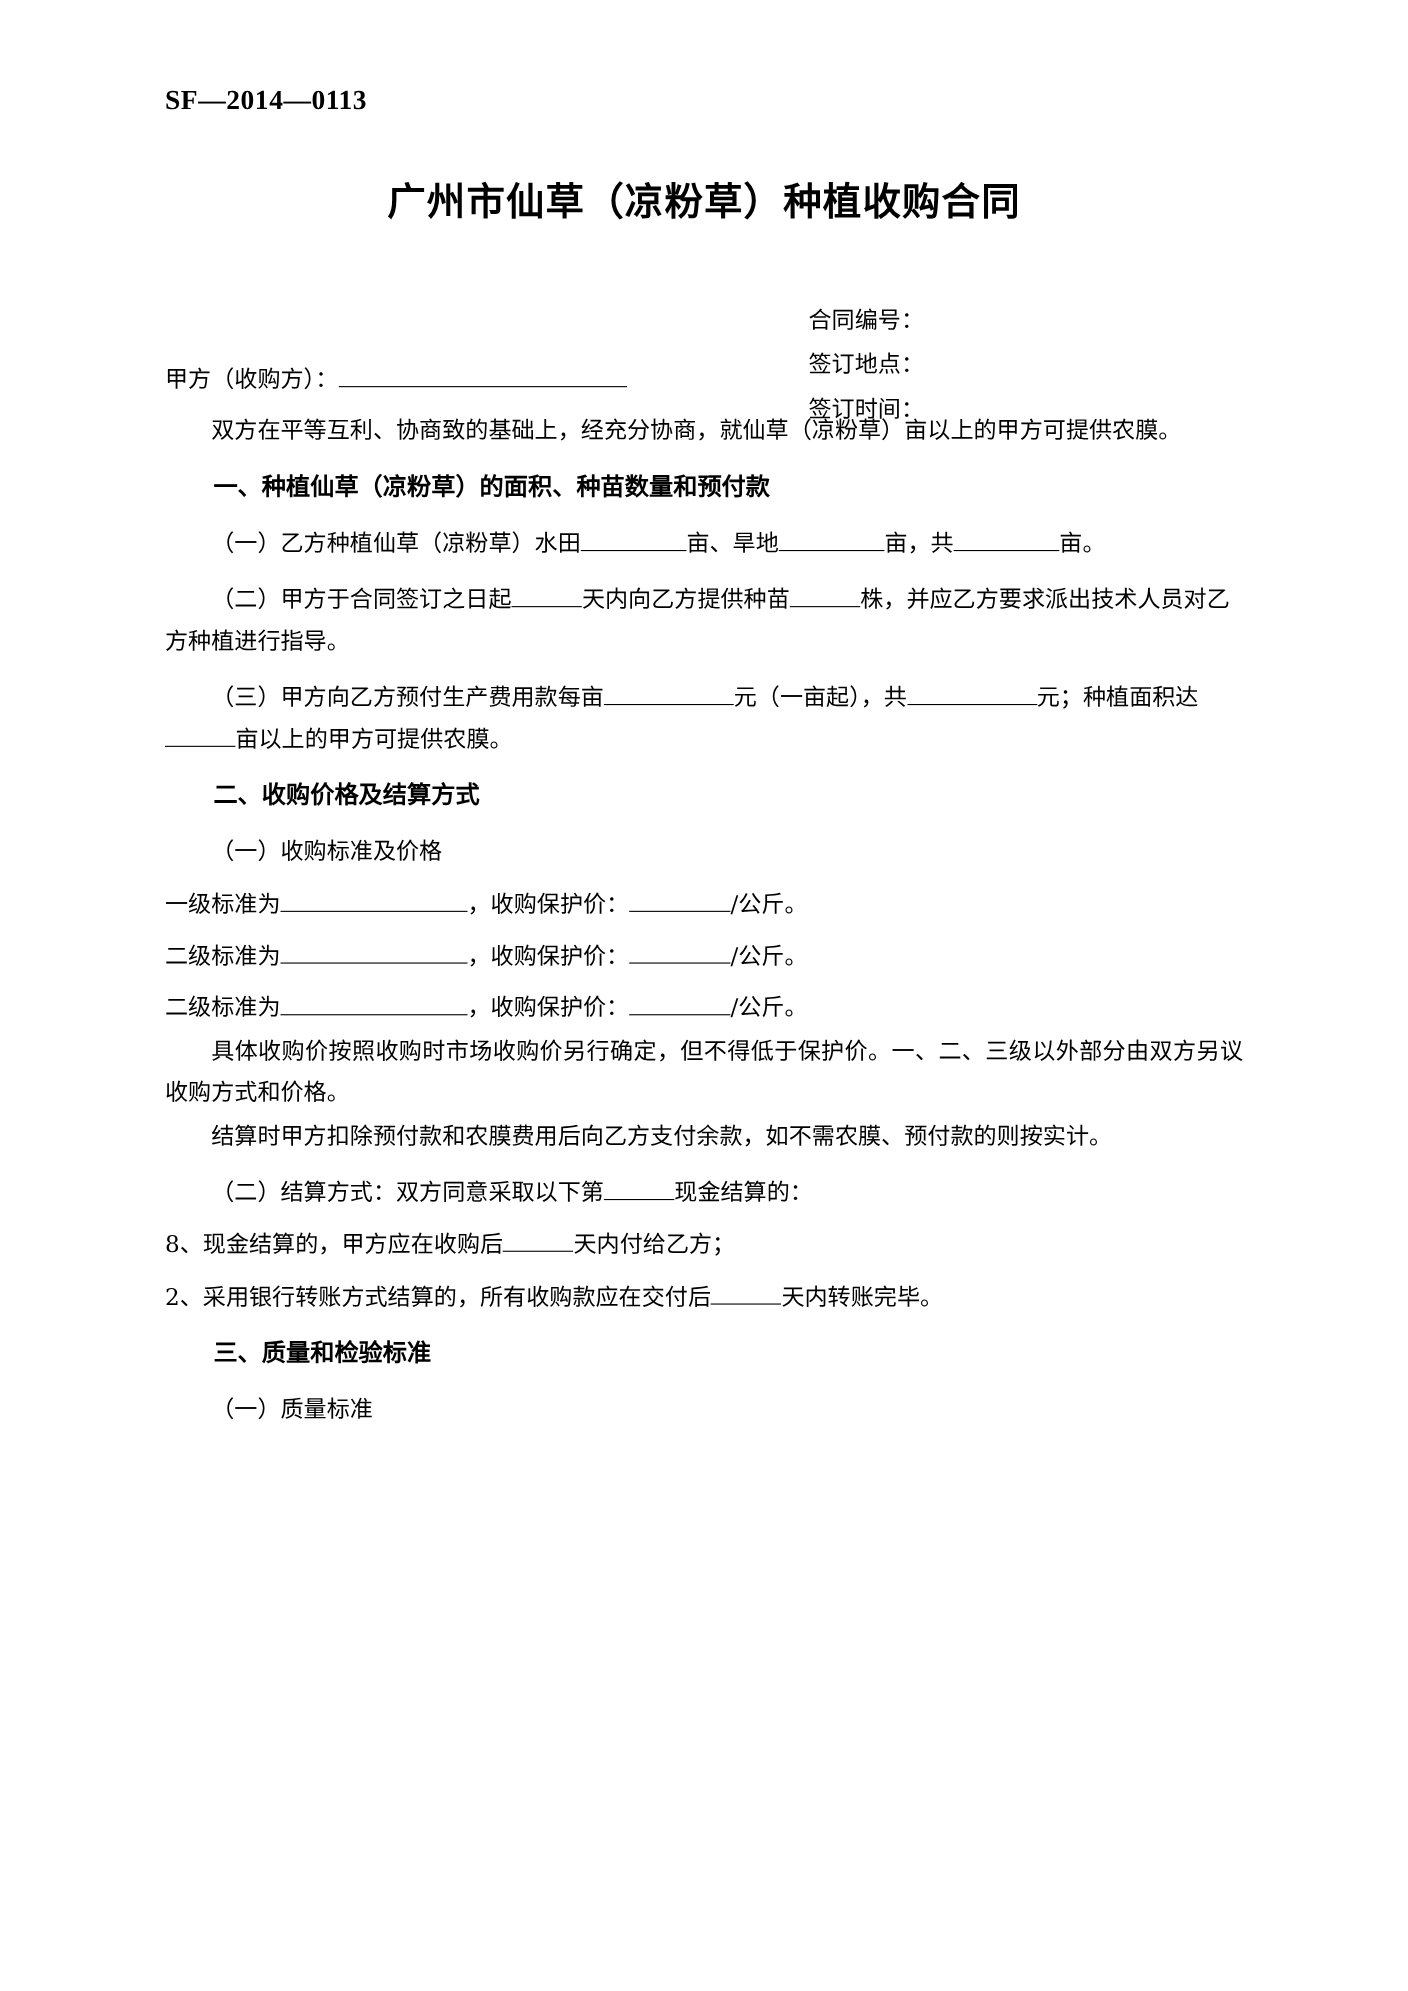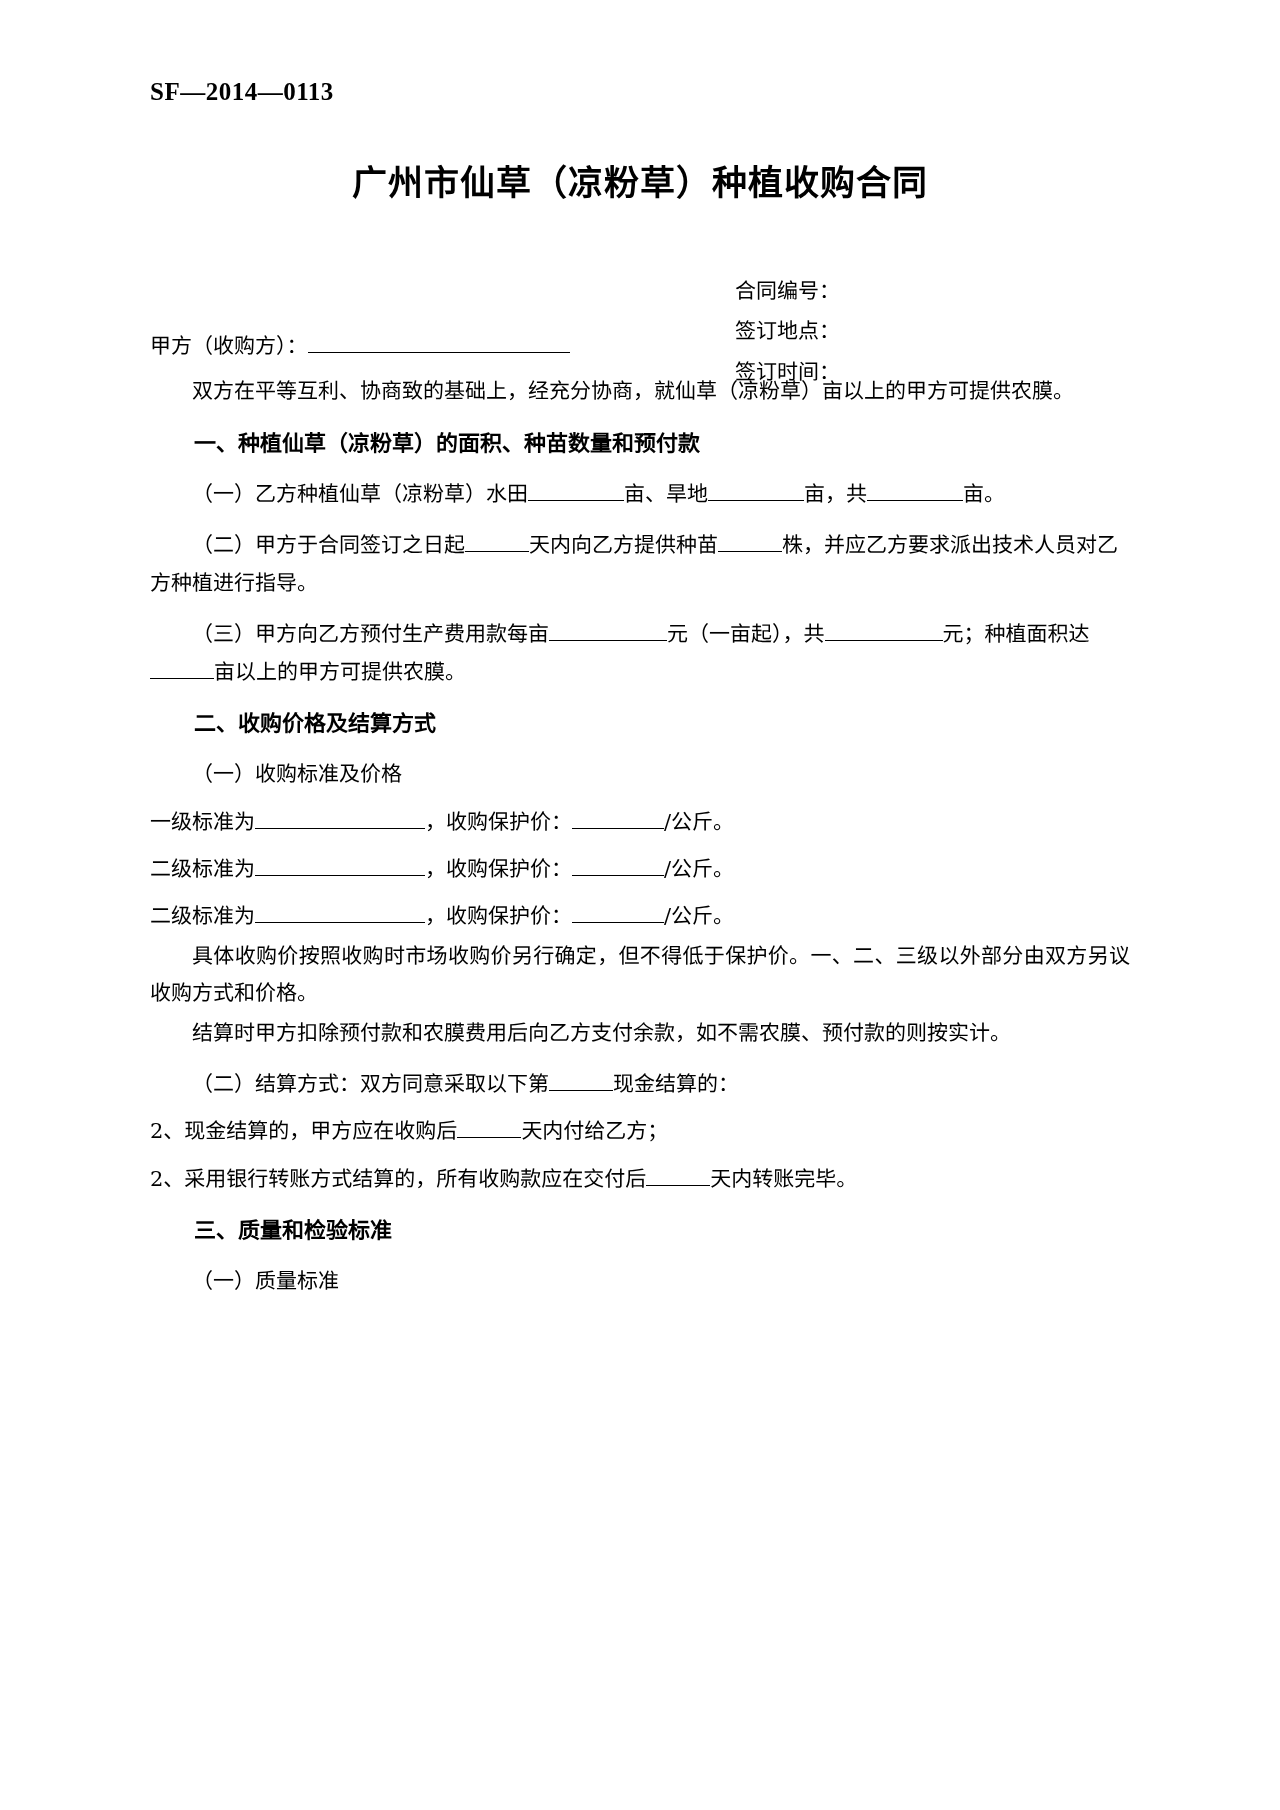--- a/index.html
+++ b/index.html
@@ -159,21 +159,21 @@
 
   <p class="body-text tight">具体收购价按照收购时市场收购价另行确定，但不得低于保护价。一、二、三级以外部分由双方另议收购方式和价格。</p>
 
   <p class="body-text tight">结算时甲方扣除预付款和农膜费用后向乙方支付余款，如不需农膜、预付款的则按实计。</p>
 
   <p class="sub">
     <span>（二）结算方式：双方同意采取以下第</span><span class="blank b-sm"></span><span>现金结算的：</span>
   </p>
 
   <p class="flat">
-    <span>2、现金结算的，甲方应在收购后</span><span class="blank b-sm"></span><span>天内付给乙方；</span>
+    <span>8、现金结算的，甲方应在收购后</span><span class="blank b-sm"></span><span>天内付给乙方；</span>
   </p>
 
   <p class="flat">
     <span>2、采用银行转账方式结算的，所有收购款应在交付后</span><span class="blank b-sm"></span><span>天内转账完毕。</span>
   </p>
 
   <h2 class="section">三、质量和检验标准</h2>
 
   <p class="sub">（一）质量标准</p>
 

